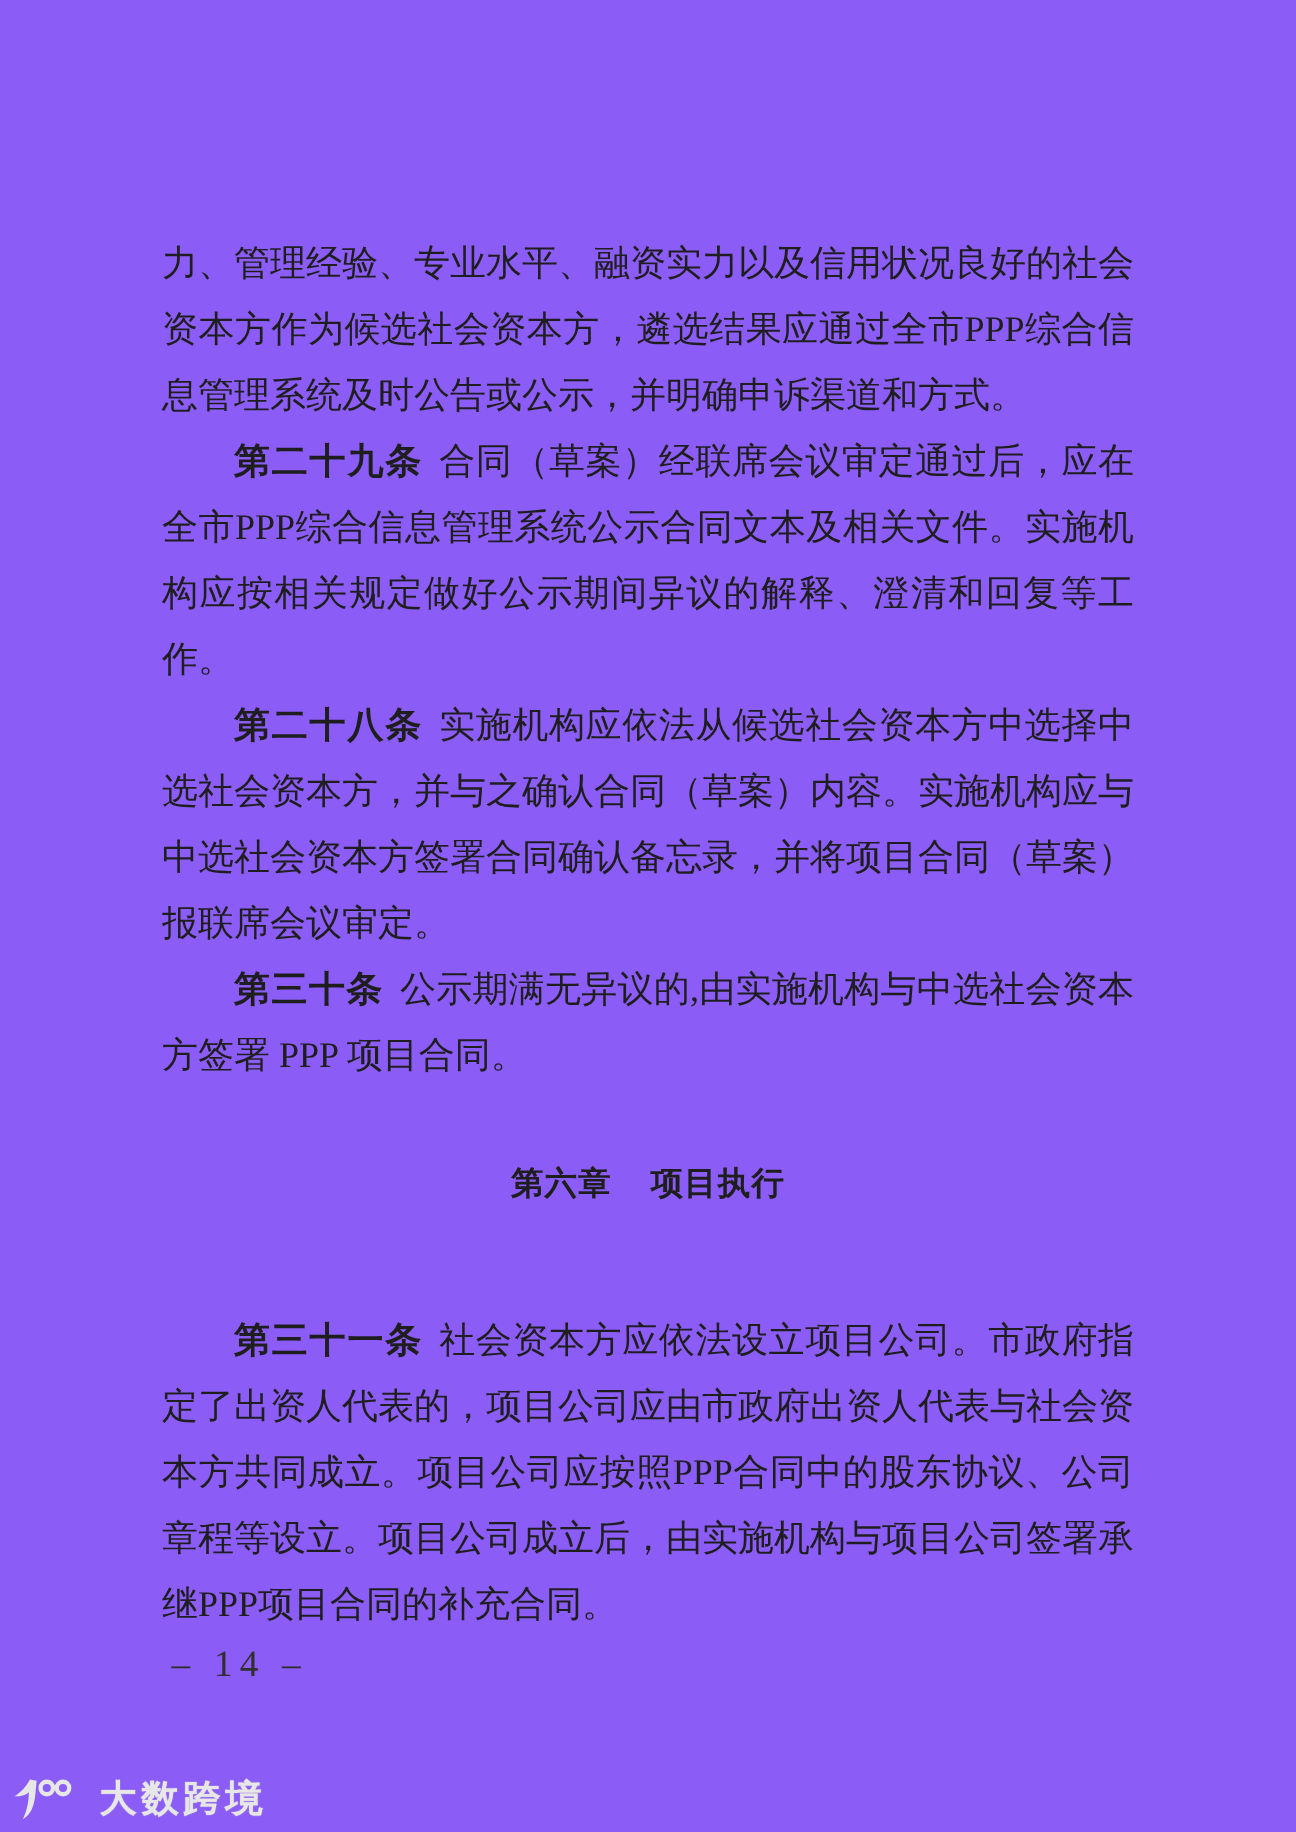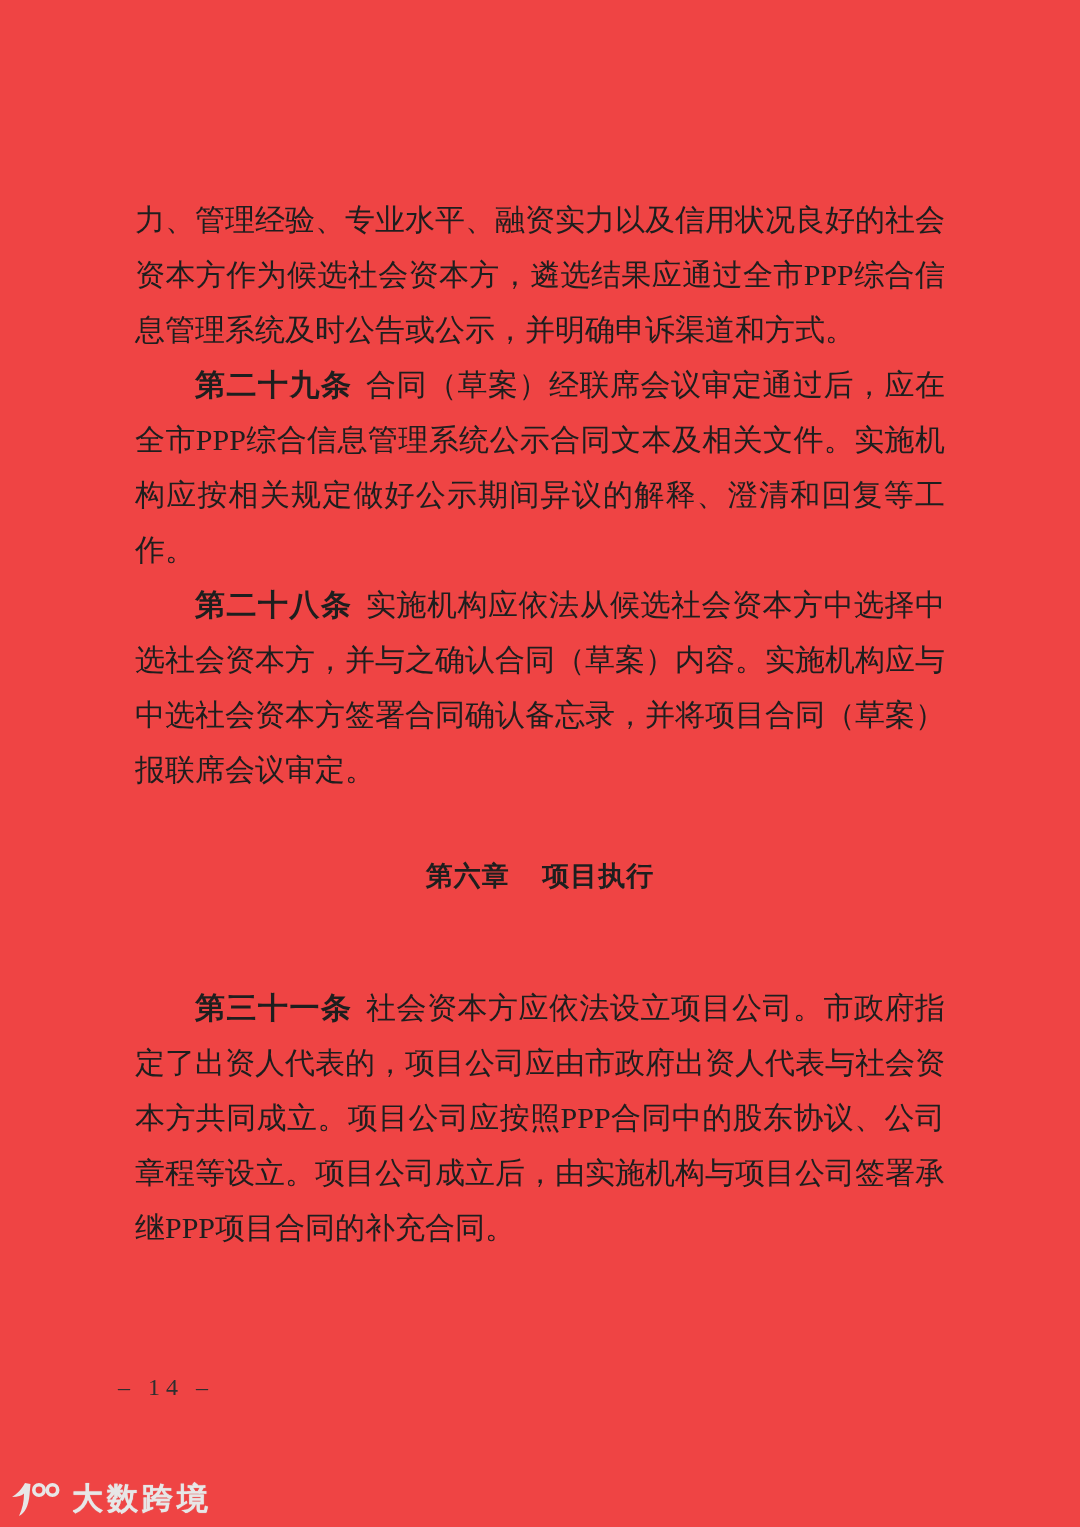--- a/index.html
+++ b/index.html
@@ -4,21 +4,21 @@
 <style>
   html, body {
     margin: 0;
     padding: 0;
     background: #ffffff;
   }
   .page {
     position: relative;
     width: 1080px;
     height: 1527px;
-    background: #ef4444;
+    background: #8b5cf6;
     overflow: hidden;
     font-family: "Liberation Serif", "DejaVu Serif", serif;
     color: #1e1e1e;
   }
   .doc-body {
     position: absolute;
     left: 135px;
     top: 192px;
     width: 810px;
     font-size: 30px;
@@ -48,35 +48,35 @@
     text-indent: 0;
     margin: 52px 0 76px 0;
     letter-spacing: 1px;
   }
   .chapter-heading .gap {
     display: inline-block;
     width: 1.2em;
   }
   .page-number {
     position: absolute;
-    left: 118px;
+    left: 143px;
     top: 1372px;
-    font-size: 24px;
+    font-size: 31px;
     line-height: 30px;
     color: #2f2f2f;
     letter-spacing: 6px;
     font-family: "Liberation Serif", "DejaVu Serif", serif;
   }
   .watermark {
     position: absolute;
     left: 10px;
     top: 1478px;
     display: flex;
     align-items: center;
-    gap: 12px;
+    gap: 23px;
     color: #e7e7e7;
     user-select: none;
   }
   .watermark .wm-text {
     font-family: "Liberation Sans", "DejaVu Sans", sans-serif;
     font-weight: 700;
     font-size: 31px;
     letter-spacing: 4px;
     color: #e7e7e7;
     text-shadow: 0 0 1px #dddddd;
@@ -84,20 +84,21 @@
 </style>
 </head>
 <body>
 
 <div class="page">
 
   <main class="doc-body">
       <p class="para">力、管理经验、专业水平、融资实力以及信用状况良好的社会资本方作为候选社会资本方，遴选结果应通过全市PPP综合信息管理系统及时公告或公示，并明确申诉渠道和方式。</p>
       <p class="para indent"><b class="article-num">第二十九条</b>合同（草案）经联席会议审定通过后，应在全市PPP综合信息管理系统公示合同文本及相关文件。实施机构应按相关规定做好公示期间异议的解释、澄清和回复等工作。</p>
       <p class="para indent"><b class="article-num">第二十八条</b>实施机构应依法从候选社会资本方中选择中选社会资本方，并与之确认合同（草案）内容。实施机构应与中选社会资本方签署合同确认备忘录，并将项目合同（草案）报联席会议审定。</p>
+      <p class="para indent"><b class="article-num">第三十条</b>公示期满无异议的,由实施机构与中选社会资本方签署 PPP 项目合同。</p>
       <h2 class="chapter-heading"><span>第六章</span><span class="gap"></span><span>项目执行</span></h2>
       <p class="para indent"><b class="article-num">第三十一条</b>社会资本方应依法设立项目公司。市政府指定了出资人代表的，项目公司应由市政府出资人代表与社会资本方共同成立。项目公司应按照PPP合同中的股东协议、公司章程等设立。项目公司成立后，由实施机构与项目公司签署承继PPP项目合同的补充合同。</p>
     </main>
 
   <div class="page-number">– 14 –</div>
 
   <div class="watermark">
     <svg width="50" height="38" viewBox="0 0 50 38" aria-hidden="true">
       <path d="M15 3 C11 10, 7 14, 2 17 C8 17, 12 15.5, 14 13.5 C14 21, 12.5 29, 9 36 C15 33, 18.5 26, 19.5 15 L20.5 4 Z" fill="#e7e7e7"></path>
       <circle cx="29" cy="10" r="5.2" fill="none" stroke="#e7e7e7" stroke-width="3.6"></circle>

